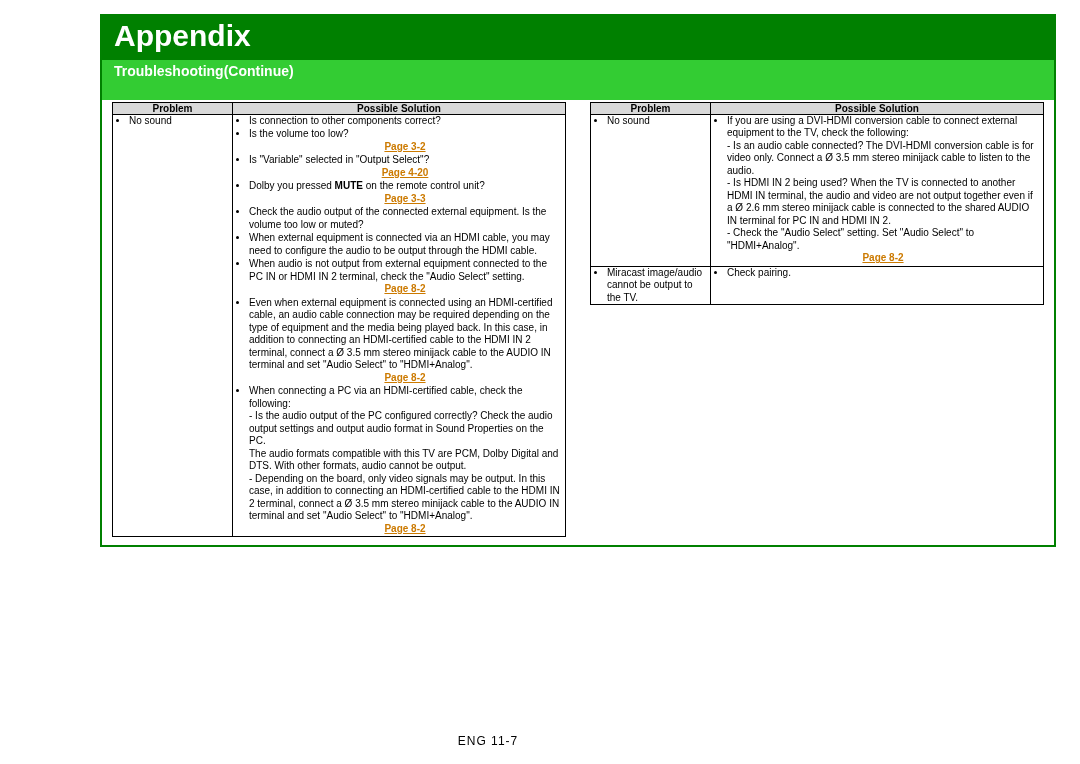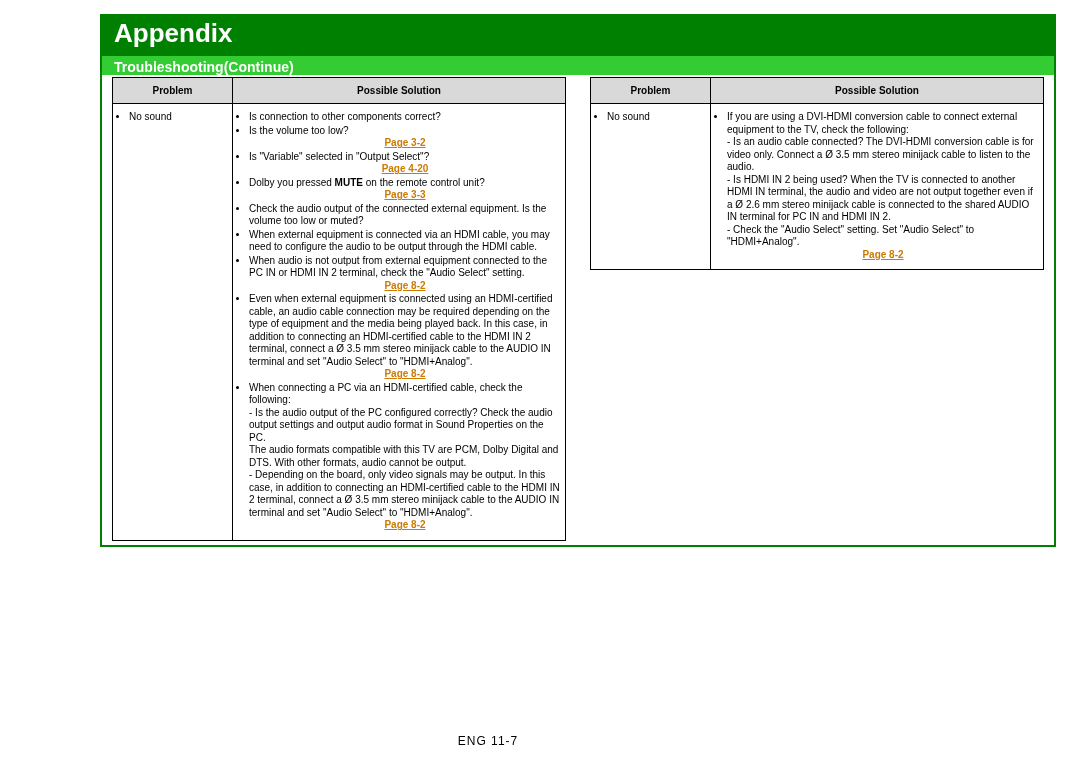--- a/index.html
+++ b/index.html
@@ -23,31 +23,31 @@
     right: 24px;
     top: 14px;
     border: 2px solid #008000;
     box-sizing: border-box;
     height: 533px;
     background: #fff;
   }
   .titlebar {
     background: #008000;
     color: #fff;
-    font-size: 26px;
+    font-size: 30px;
     font-weight: bold;
     padding: 3px 12px 6px 12px;
     line-height: 1.1;
   }
   .subtitle {
     background: #33cc33;
     color: #fff;
     font-size: 14px;
     font-weight: bold;
-    padding: 3px 12px 0 12px;
+    padding: 3px 12px 20px 12px;
     border-top: 2px solid #008000;
     line-height: 1.2;
   }
   .columns {
     display: flex;
     flex-direction: row;
     gap: 24px;
     padding: 2px 10px 10px 10px;
     height: calc(100% - 62px);
     box-sizing: border-box;
@@ -59,21 +59,21 @@
   }
   table.trouble {
     width: 100%;
     border-collapse: collapse;
     table-layout: fixed;
     font-size: 10px;
   }
   table.trouble th, table.trouble td {
     border: 1px solid #000;
     vertical-align: top;
-    padding: 7px 4px;
+    padding: 0 4px;
   }
   table.trouble th {
     background: #d9d9d9;
     font-weight: bold;
     text-align: center;
     font-size: 10px;
   }
   col.problem-col { width: 120px; }
   ul.sol {
     margin: 0 0 0 12px;
@@ -202,20 +202,32 @@
                   <li>
                     <span>If you are using a DVI-HDMI conversion cable to connect external equipment to the TV, check the following:</span>
                     <span class="sub">- Is an audio cable connected? The DVI-HDMI conversion cable is for video only. Connect a Ø 3.5 mm stereo minijack cable to listen to the audio.</span>
                     <span class="sub">- Is HDMI IN 2 being used? When the TV is connected to another HDMI IN terminal, the audio and video are not output together even if a Ø 2.6 mm stereo minijack cable is connected to the shared AUDIO IN terminal for PC IN and HDMI IN 2.</span>
                     <span class="sub">- Check the "Audio Select" setting. Set "Audio Select" to "HDMI+Analog".</span>
                     <a class="ref">Page 8-2</a>
                   </li>
                 </ul>
               </td>
             </tr>
+            <tr>
+              <td>
+                <ul class="prob">
+                  <li>Miracast image/audio cannot be output to the TV.</li>
+                </ul>
+              </td>
+              <td>
+                <ul class="sol">
+                  <li>Check pairing.</li>
+                </ul>
+              </td>
+            </tr>
           </tbody>
         </table>
       </div>
 
     </div>
   </div>
 
   <div class="footer">ENG 11-7</div>
 </div>
 

